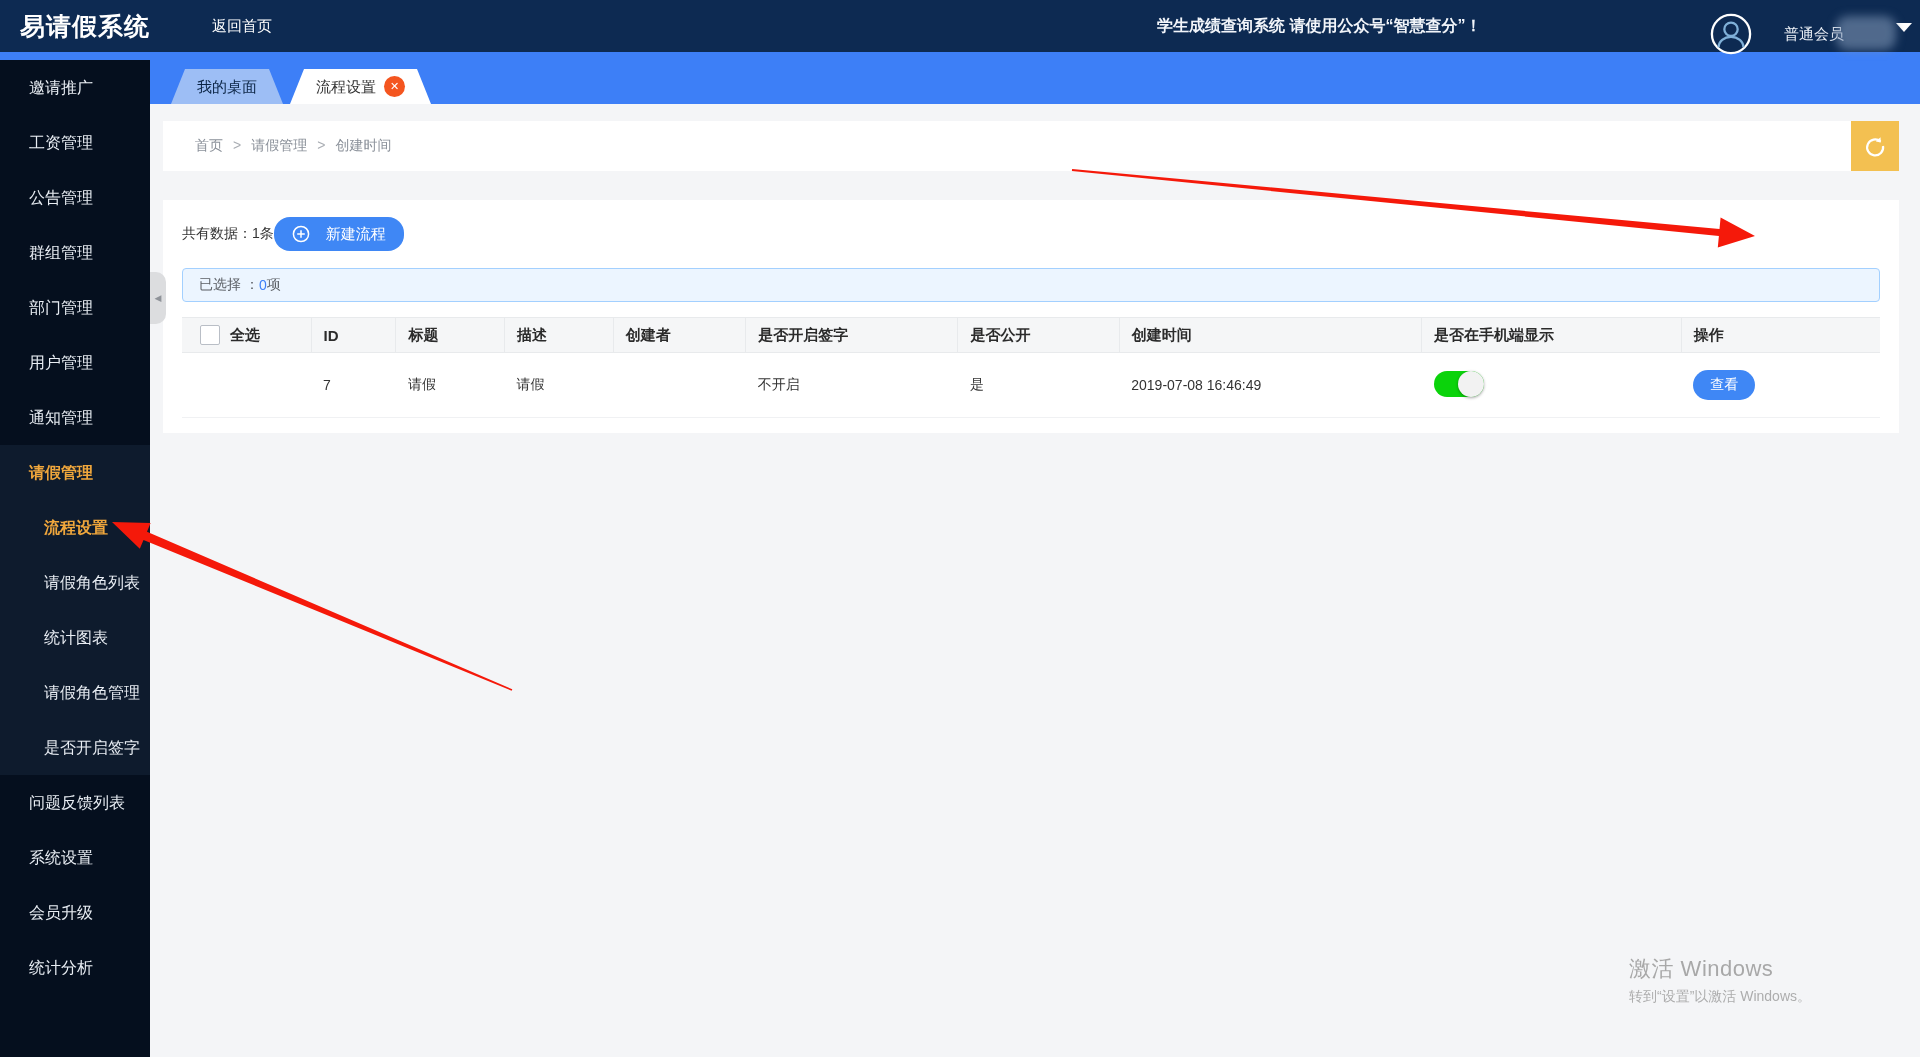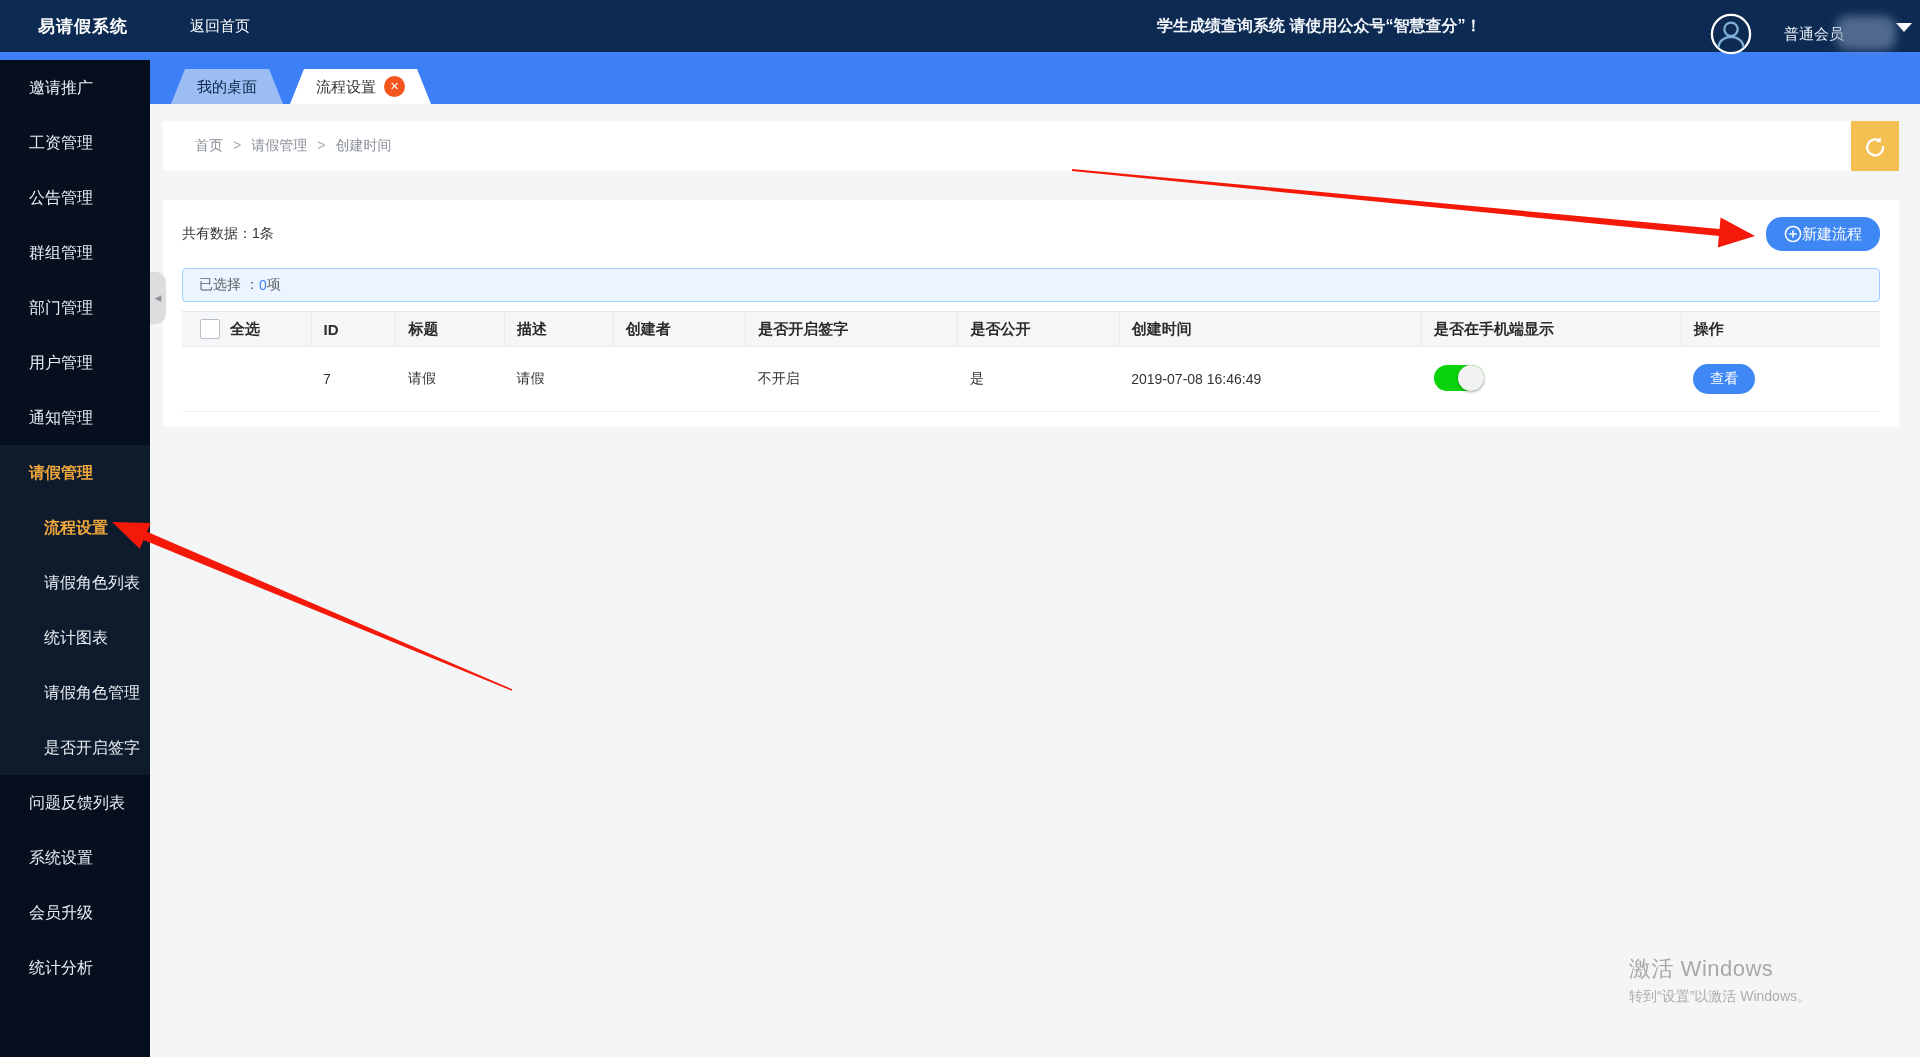--- a/index.html
+++ b/index.html
@@ -3,21 +3,21 @@
 <meta charset="utf-8">
 <style>
   * { margin:0; padding:0; box-sizing:border-box; }
   html,body { width:1920px; height:1057px; overflow:hidden;
               font-family:"Liberation Sans","DejaVu Sans",sans-serif; }
   body { position:relative; background:#f4f5f7; }
 
   
   .topbar { position:relative; height:52px; background:#0d2a52; color:#fff;
             display:flex; align-items:center; }
-  .logo { font-size:17px; font-weight:bold; letter-spacing:1px; margin-left:38px; }
+  .logo { font-size:25px; font-weight:bold; letter-spacing:1px; margin-left:20px; }
   .home-link { font-size:15px; margin-left:62px; cursor:pointer; }
   .notice { position:absolute; left:1157px; top:0; line-height:52px;
             font-size:16px; font-weight:bold; color:#f2f5fa; }
   .user-area { position:absolute; right:8px; top:0; height:68px;
                display:flex; align-items:center; }
   .avatar { width:42px; height:42px; }
   .username { font-size:15px; color:#e9eef5; margin-left:32px; position:relative; }
   .blur-patch { position:absolute; left:52px; top:-9px; width:60px; height:34px;
                 border-radius:12px; background:rgba(125,148,180,.6); filter:blur(5px); }
   .caret { width:0; height:0; border-left:8px solid transparent;
@@ -56,31 +56,31 @@
   .page { position:relative; flex:1; background:#f4f5f7; padding:17px 21px 0 13px; }
   .crumb-bar { height:50px; background:#fff; display:flex; align-items:center; }
   .breadcrumb { padding-left:32px; font-size:14px; color:#8a9099; display:flex; gap:10px; }
   .crumb { cursor:pointer; }
   .crumb-sep { color:#a9adb3; }
   .refresh-btn { margin-left:auto; width:48px; height:50px; background:#f3c051;
                  border:none; cursor:pointer; display:flex; align-items:center;
                  justify-content:center; }
 
   .card { background:#fff; margin-top:29px; padding:0 19px 15px 19px; }
-  .card-head { height:68px; display:flex; align-items:center; justify-content:space-between; }
+  .card-head { height:68px; display:flex; align-items:center; }
   .total-text { font-size:14px; color:#333; }
   .new-btn { background:#3f87f5; color:#fff; border:none; border-radius:16px;
              height:34px; padding:0 18px; font-size:15px; cursor:pointer;
-             display:flex; align-items:center; gap:0; }
+             display:flex; align-items:center; gap:16px; }
 
   .alert { height:34px; background:#ecf5ff; border:1px solid #a3d0ff; border-radius:4px;
            display:flex; align-items:center; padding-left:16px; font-size:14px; color:#5c6066; }
   .alert .count { color:#3d7ff7; }
 
-  table { width:100%; border-collapse:collapse; margin-top:9px; table-layout:fixed; }
+  table { width:100%; border-collapse:collapse; margin-top:15px; table-layout:fixed; }
   thead th { height:35px; background:#f5f6f7; font-size:15px; color:#2b2b2b;
              text-align:left; padding-left:12px; font-weight:bold;
              border-top:1px solid #e8eaec; border-bottom:1px solid #e8eaec;
              border-right:1px solid #e8eaec; }
   thead th:last-child { border-right:none; }
   tbody td { height:65px; font-size:14px; color:#333; padding-left:12px;
              border-bottom:1px solid #f0f1f3; }
   .th-select { display:flex; align-items:center; gap:10px; padding:0; }
   th.sel-cell { padding-left:18px; }
   .checkbox { width:20px; height:20px; background:#fff; border:1px solid #b9bec6;

